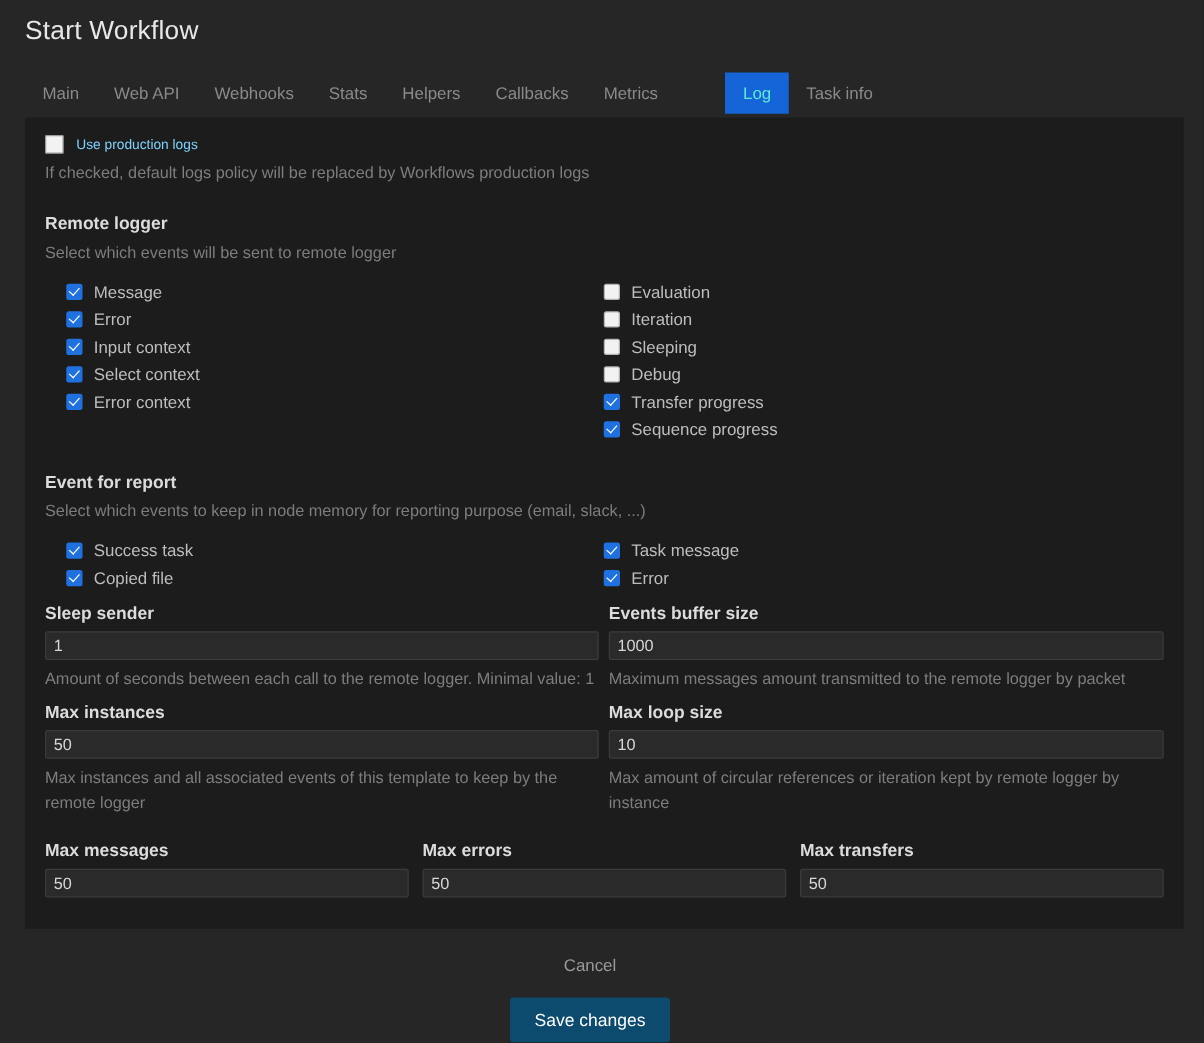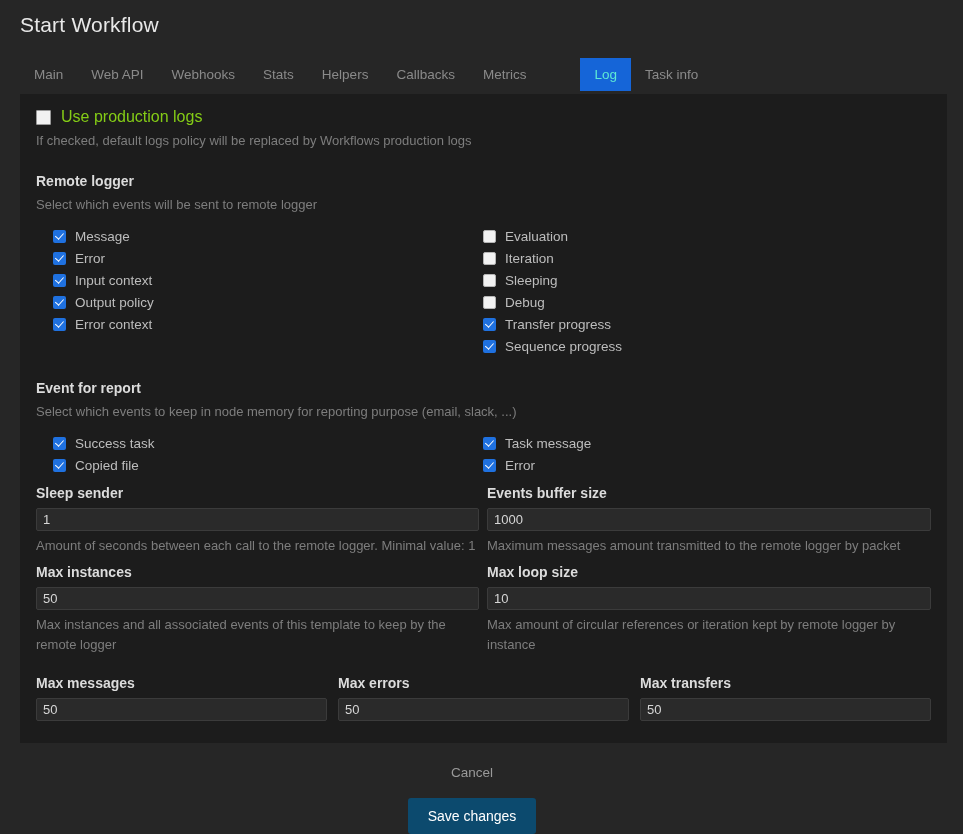--- a/index.html
+++ b/index.html
@@ -68,22 +68,22 @@
   }
   .cb-lg {
     width: 15px; height: 15px;
     background: #f2f2f2;
     border: 1px solid #9a9a9a;
     border-radius: 1px;
     flex: none;
     cursor: pointer;
   }
   .prod-label {
-    font-size: 16px;
-    color: #84cc16;
+    font-size: 11px;
+    color: #7dd3fc;
   }
   .helper {
     font-size: 13px;
     color: #7d7d7d;
     line-height: 1.45;
   }
 
   
   .section-title {
     font-size: 14px;
@@ -244,21 +244,21 @@
             <div class="cb-row">
               <span class="cb on"></span>
               <span class="cb-label">Error</span>
             </div>
             <div class="cb-row">
               <span class="cb on"></span>
               <span class="cb-label">Input context</span>
             </div>
             <div class="cb-row">
               <span class="cb on"></span>
-              <span class="cb-label">Output policy</span>
+              <span class="cb-label">Select context</span>
             </div>
             <div class="cb-row">
               <span class="cb on"></span>
               <span class="cb-label">Error context</span>
             </div>
           </div>
         <div class="cb-col right" id="rl-right">
             <div class="cb-row">
               <span class="cb off"></span>
               <span class="cb-label">Evaluation</span>

